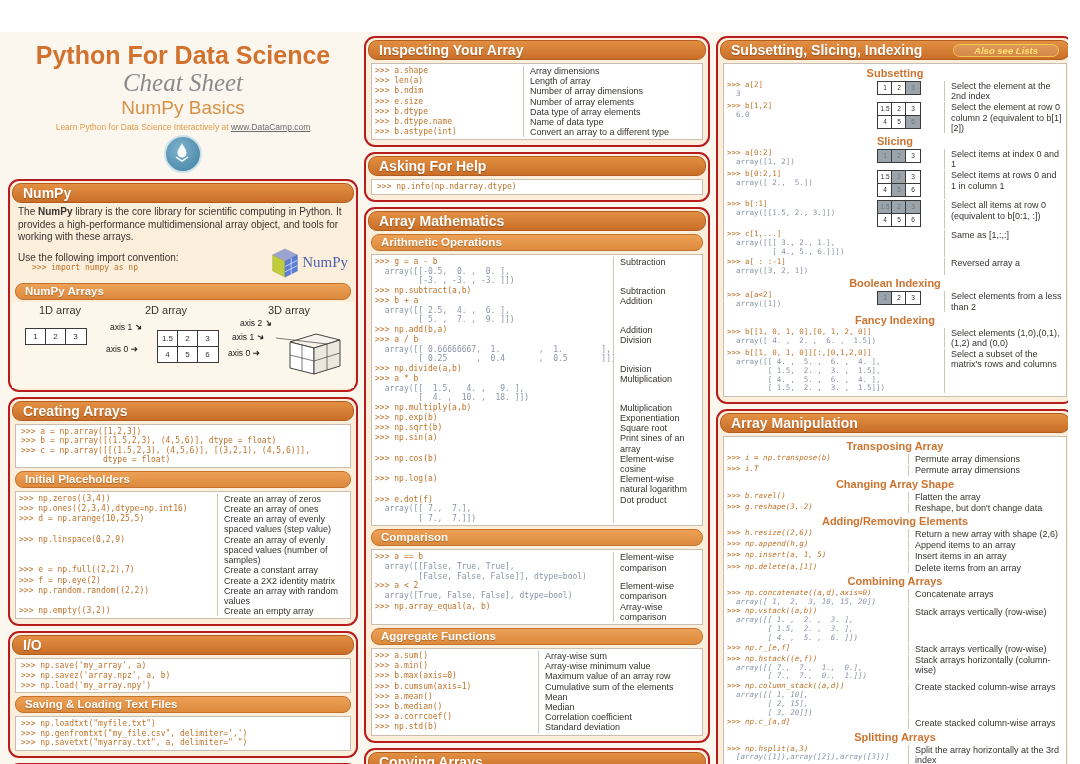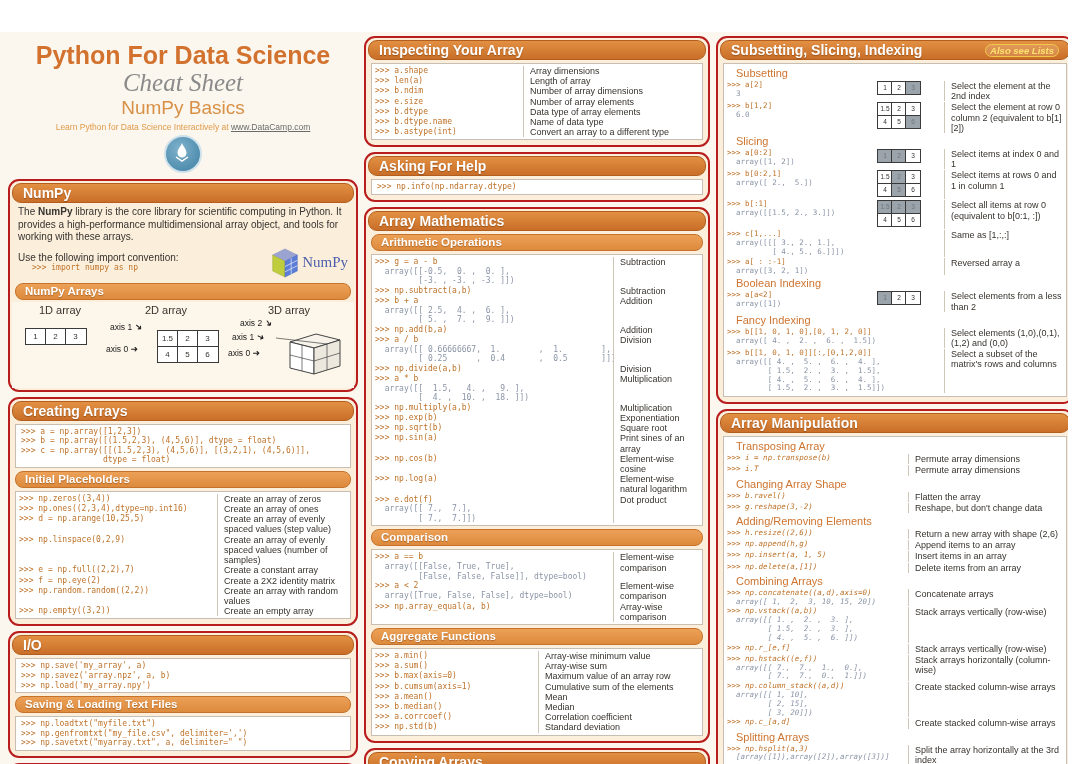--- a/index.html
+++ b/index.html
@@ -13,40 +13,40 @@
   
   .sec{border:2px solid #b91c1c;border-radius:11px;background:#FBEFDC;padding:2px;margin-bottom:5px;}
   .hdr{display:flex;align-items:center;justify-content:space-between;
        background:linear-gradient(180deg,#E29043,#C96E28);border:1px solid #B35E1E;
        color:#fff;font-weight:bold;font-size:14px;line-height:16px;padding:1px 10px;
        border-radius:9px;text-shadow:0 1px 1px rgba(90,40,0,.45);}
   .subhdr{background:linear-gradient(180deg,#ECA157,#DD8A3C);border:1px solid #C5732C;
        color:#fff;font-weight:bold;font-size:11.5px;line-height:13px;padding:1px 9px;
        border-radius:8px;margin:3px 3px 2px;text-shadow:0 1px 1px rgba(90,40,0,.4);}
   .badge{font-size:9.5px;line-height:11px;color:#FFE36E;border:1px solid #F2C84B;border-radius:8px;
-       padding:0 4px;background:rgba(255,255,255,.14);font-style:italic;text-shadow:none;}
+       padding:0 20px;background:rgba(255,255,255,.14);font-style:italic;text-shadow:none;}
 
   
   .codebox{background:#fff;border:1px solid #C8BFB2;margin:3px;padding:2px 5px;}
   .cmd,.out{font-family:"DejaVu Sans Mono",monospace;font-size:8px;line-height:9.6px;white-space:pre;}
   .cmd{color:#BE7229;}
   .out{color:#8A94A6;}
   .trow{display:flex;align-items:stretch;}
   .tcode{flex-shrink:0;padding:0 3px;}
   .tdesc{flex:1;border-left:1px solid #CFC6B8;padding:0 2px 0 6px;font-size:9px;line-height:10.2px;}
   .tbl{background:#fff;border:1px solid #C8BFB2;margin:3px;padding:2px 0;}
   #insp-table .tcode{width:145px;}
   #arith-table .tcode{width:235px;}
   #comp-table .tcode{width:235px;}
   #aggr-table .tcode{width:160px;}
   #copy-table .tcode{width:148px;}
   #ph-table .tcode{width:195px;}
 
   
-  .grphdr{color:#CE7430;font-weight:normal;font-size:11px;line-height:12px;padding:1px 12px;}
+  .grphdr{color:#CE7430;font-weight:bold;font-size:11px;line-height:12px;padding:1px 0;text-align:center;}
   #subset-panel .cmd,#subset-panel .out,#manip-panel .cmd,#manip-panel .out{font-size:7.5px;line-height:8.8px;}
   #subset-panel .tcode{width:148px;}
   #subset-panel .gslot{width:66px;flex-shrink:0;}
   #manip-panel .tcode{width:178px;font-style:italic;}
   #subset-panel,#manip-panel{background:#fff;border:1px solid #C8BFB2;margin:3px;padding:2px 0;}
   #subset-panel .trow,#manip-panel .trow{margin:1px 0;}
 
   .mini-grid{display:grid;gap:0;margin:1px 0 2px;}
   .mini-cell{width:14px;height:12px;border:1px solid #3a3a3a;background:#fff;font-size:6.5px;
        line-height:12px;text-align:center;color:#333;margin:-1px 0 0 -1px;}
@@ -443,29 +443,29 @@
             <div class="tcode">
               <div class="cmd">&gt;&gt;&gt; np.array_equal(a, b)</div>
             </div>
             <div class="tdesc">Array-wise comparison</div>
           </div>
         </div>
       <div class="subhdr">Aggregate Functions</div>
       <div class="tbl" id="aggr-table">
           <div class="trow">
             <div class="tcode">
+              <div class="cmd">&gt;&gt;&gt; a.sum()</div>
+            </div>
+            <div class="tdesc">Array-wise sum</div>
+          </div>
+          <div class="trow">
+            <div class="tcode">
               <div class="cmd">&gt;&gt;&gt; a.min()</div>
             </div>
             <div class="tdesc">Array-wise minimum value</div>
-          </div>
-          <div class="trow">
-            <div class="tcode">
-              <div class="cmd">&gt;&gt;&gt; a.sum()</div>
-            </div>
-            <div class="tdesc">Array-wise sum</div>
           </div>
           <div class="trow">
             <div class="tcode">
               <div class="cmd">&gt;&gt;&gt; b.max(axis=0)</div>
             </div>
             <div class="tdesc">Maximum value of an array row</div>
           </div>
           <div class="trow">
             <div class="tcode">
               <div class="cmd">&gt;&gt;&gt; b.cumsum(axis=1)</div>

